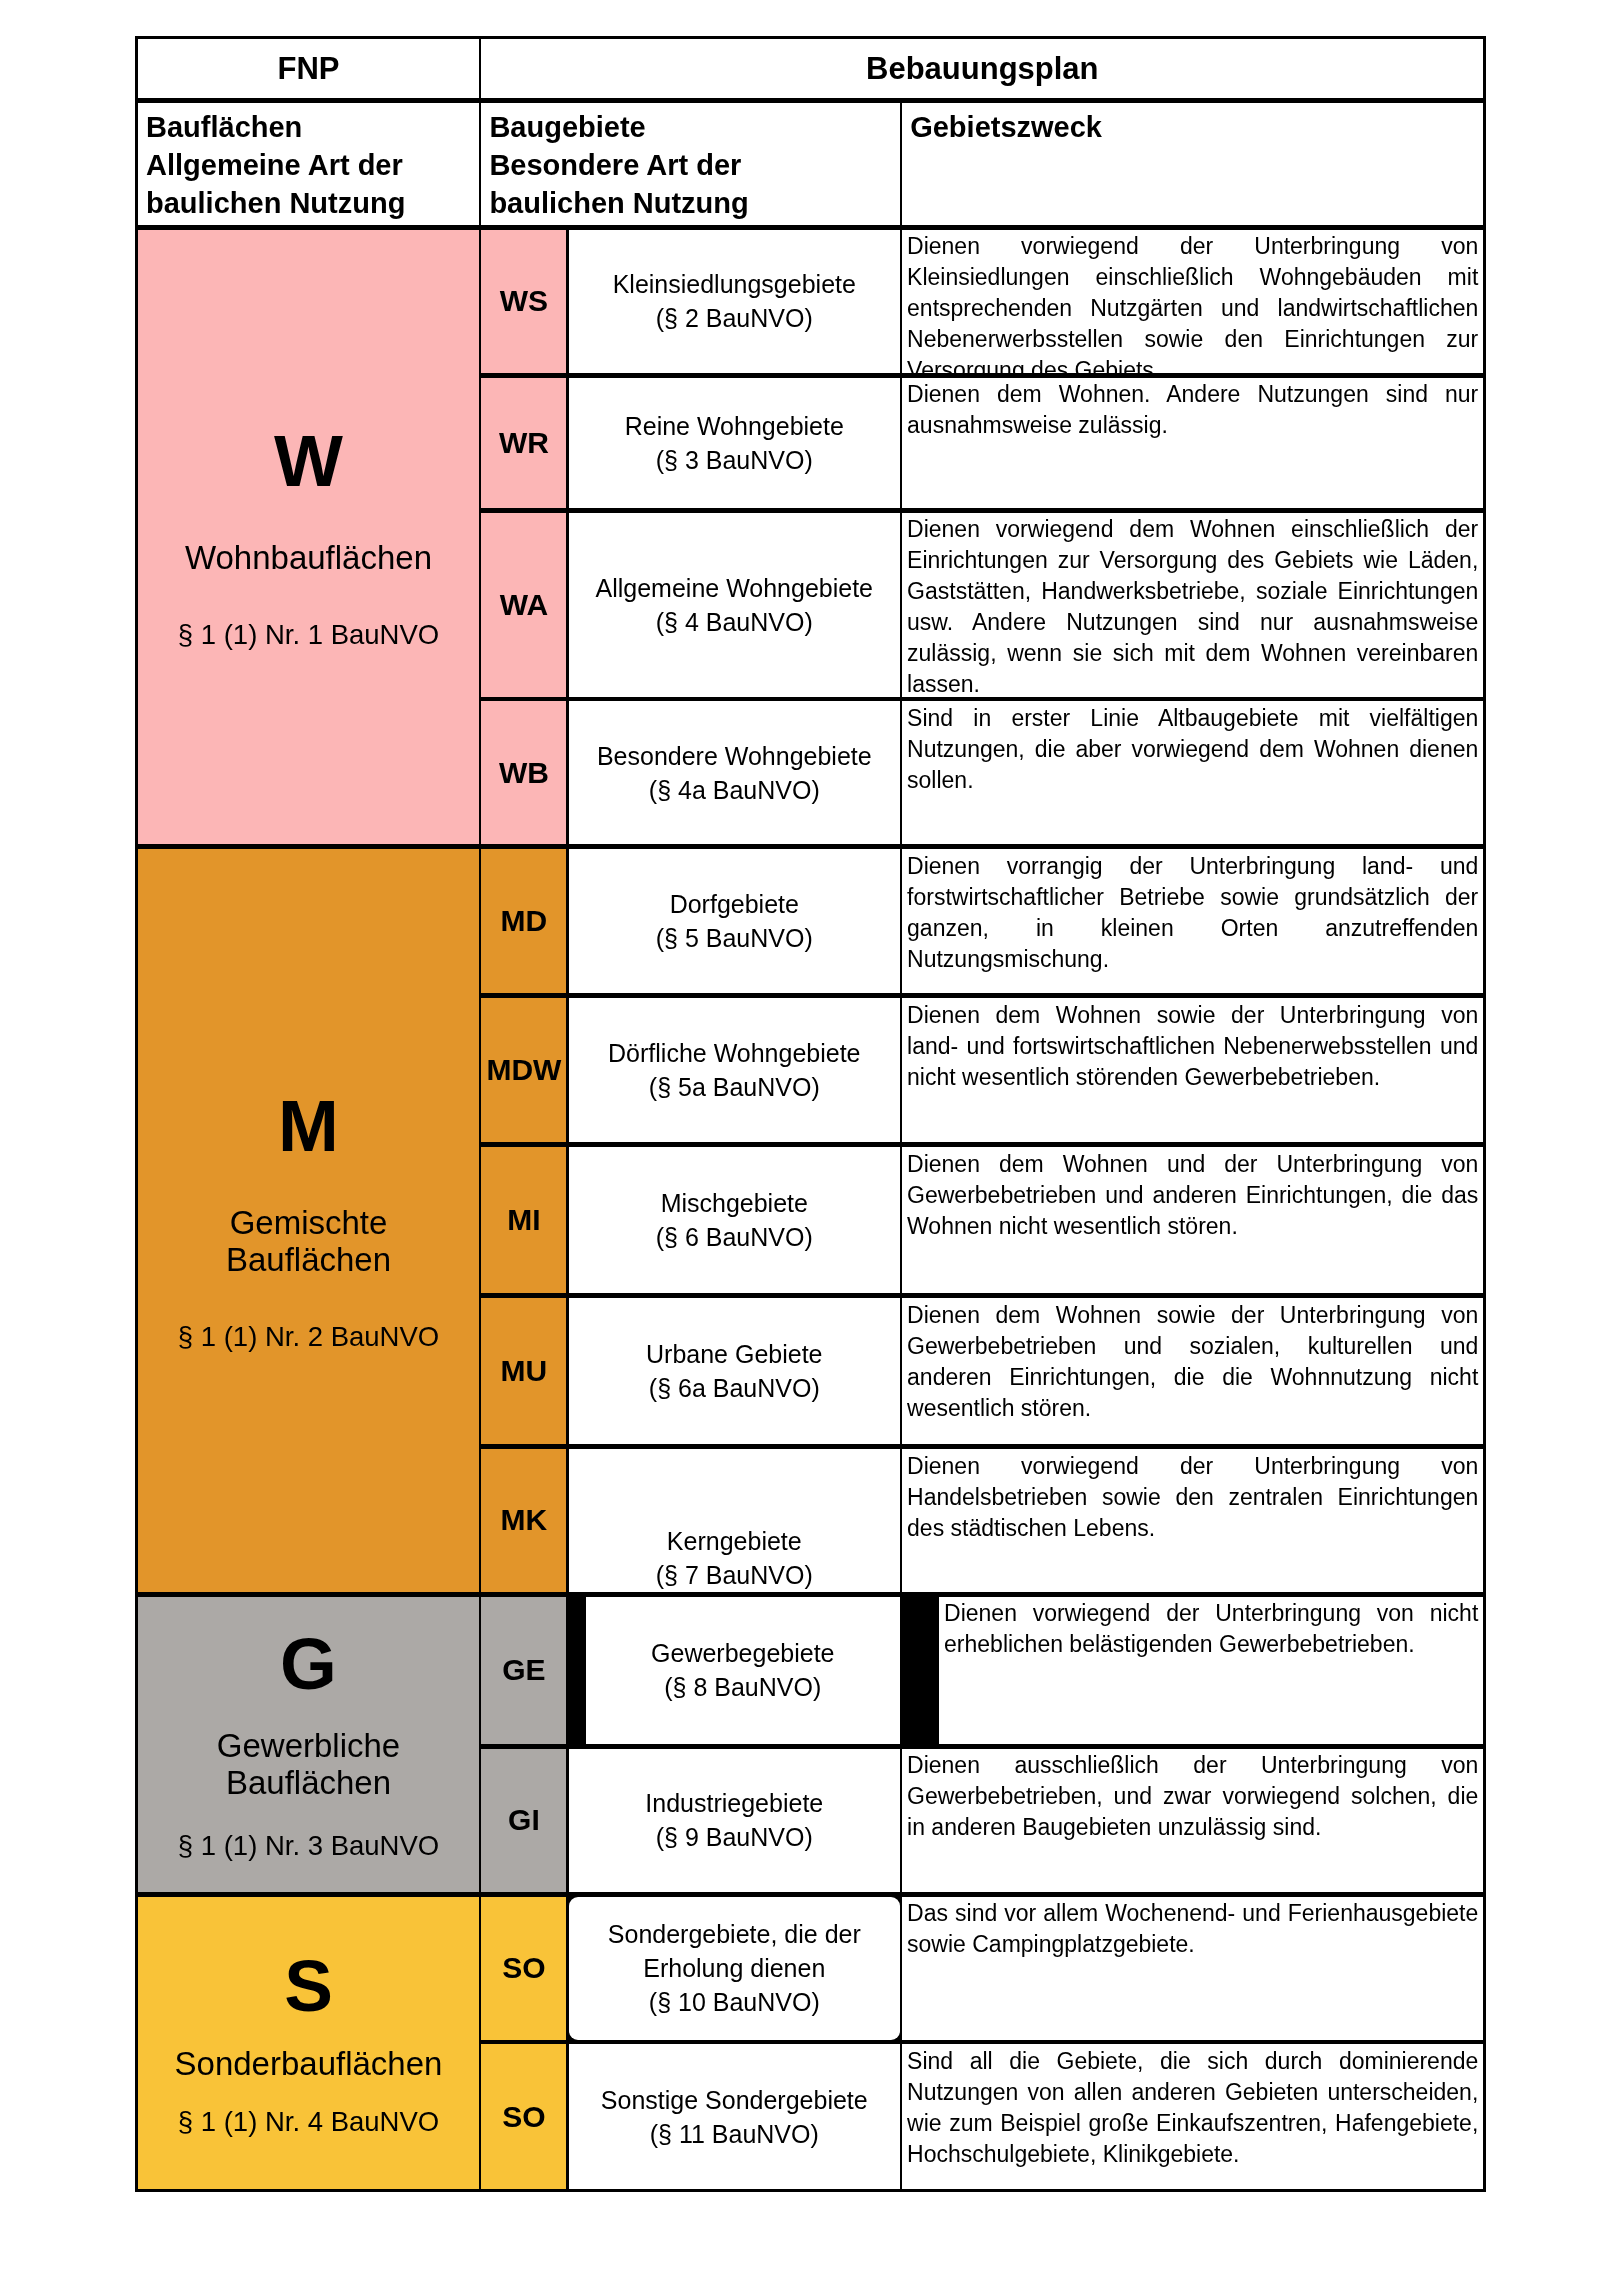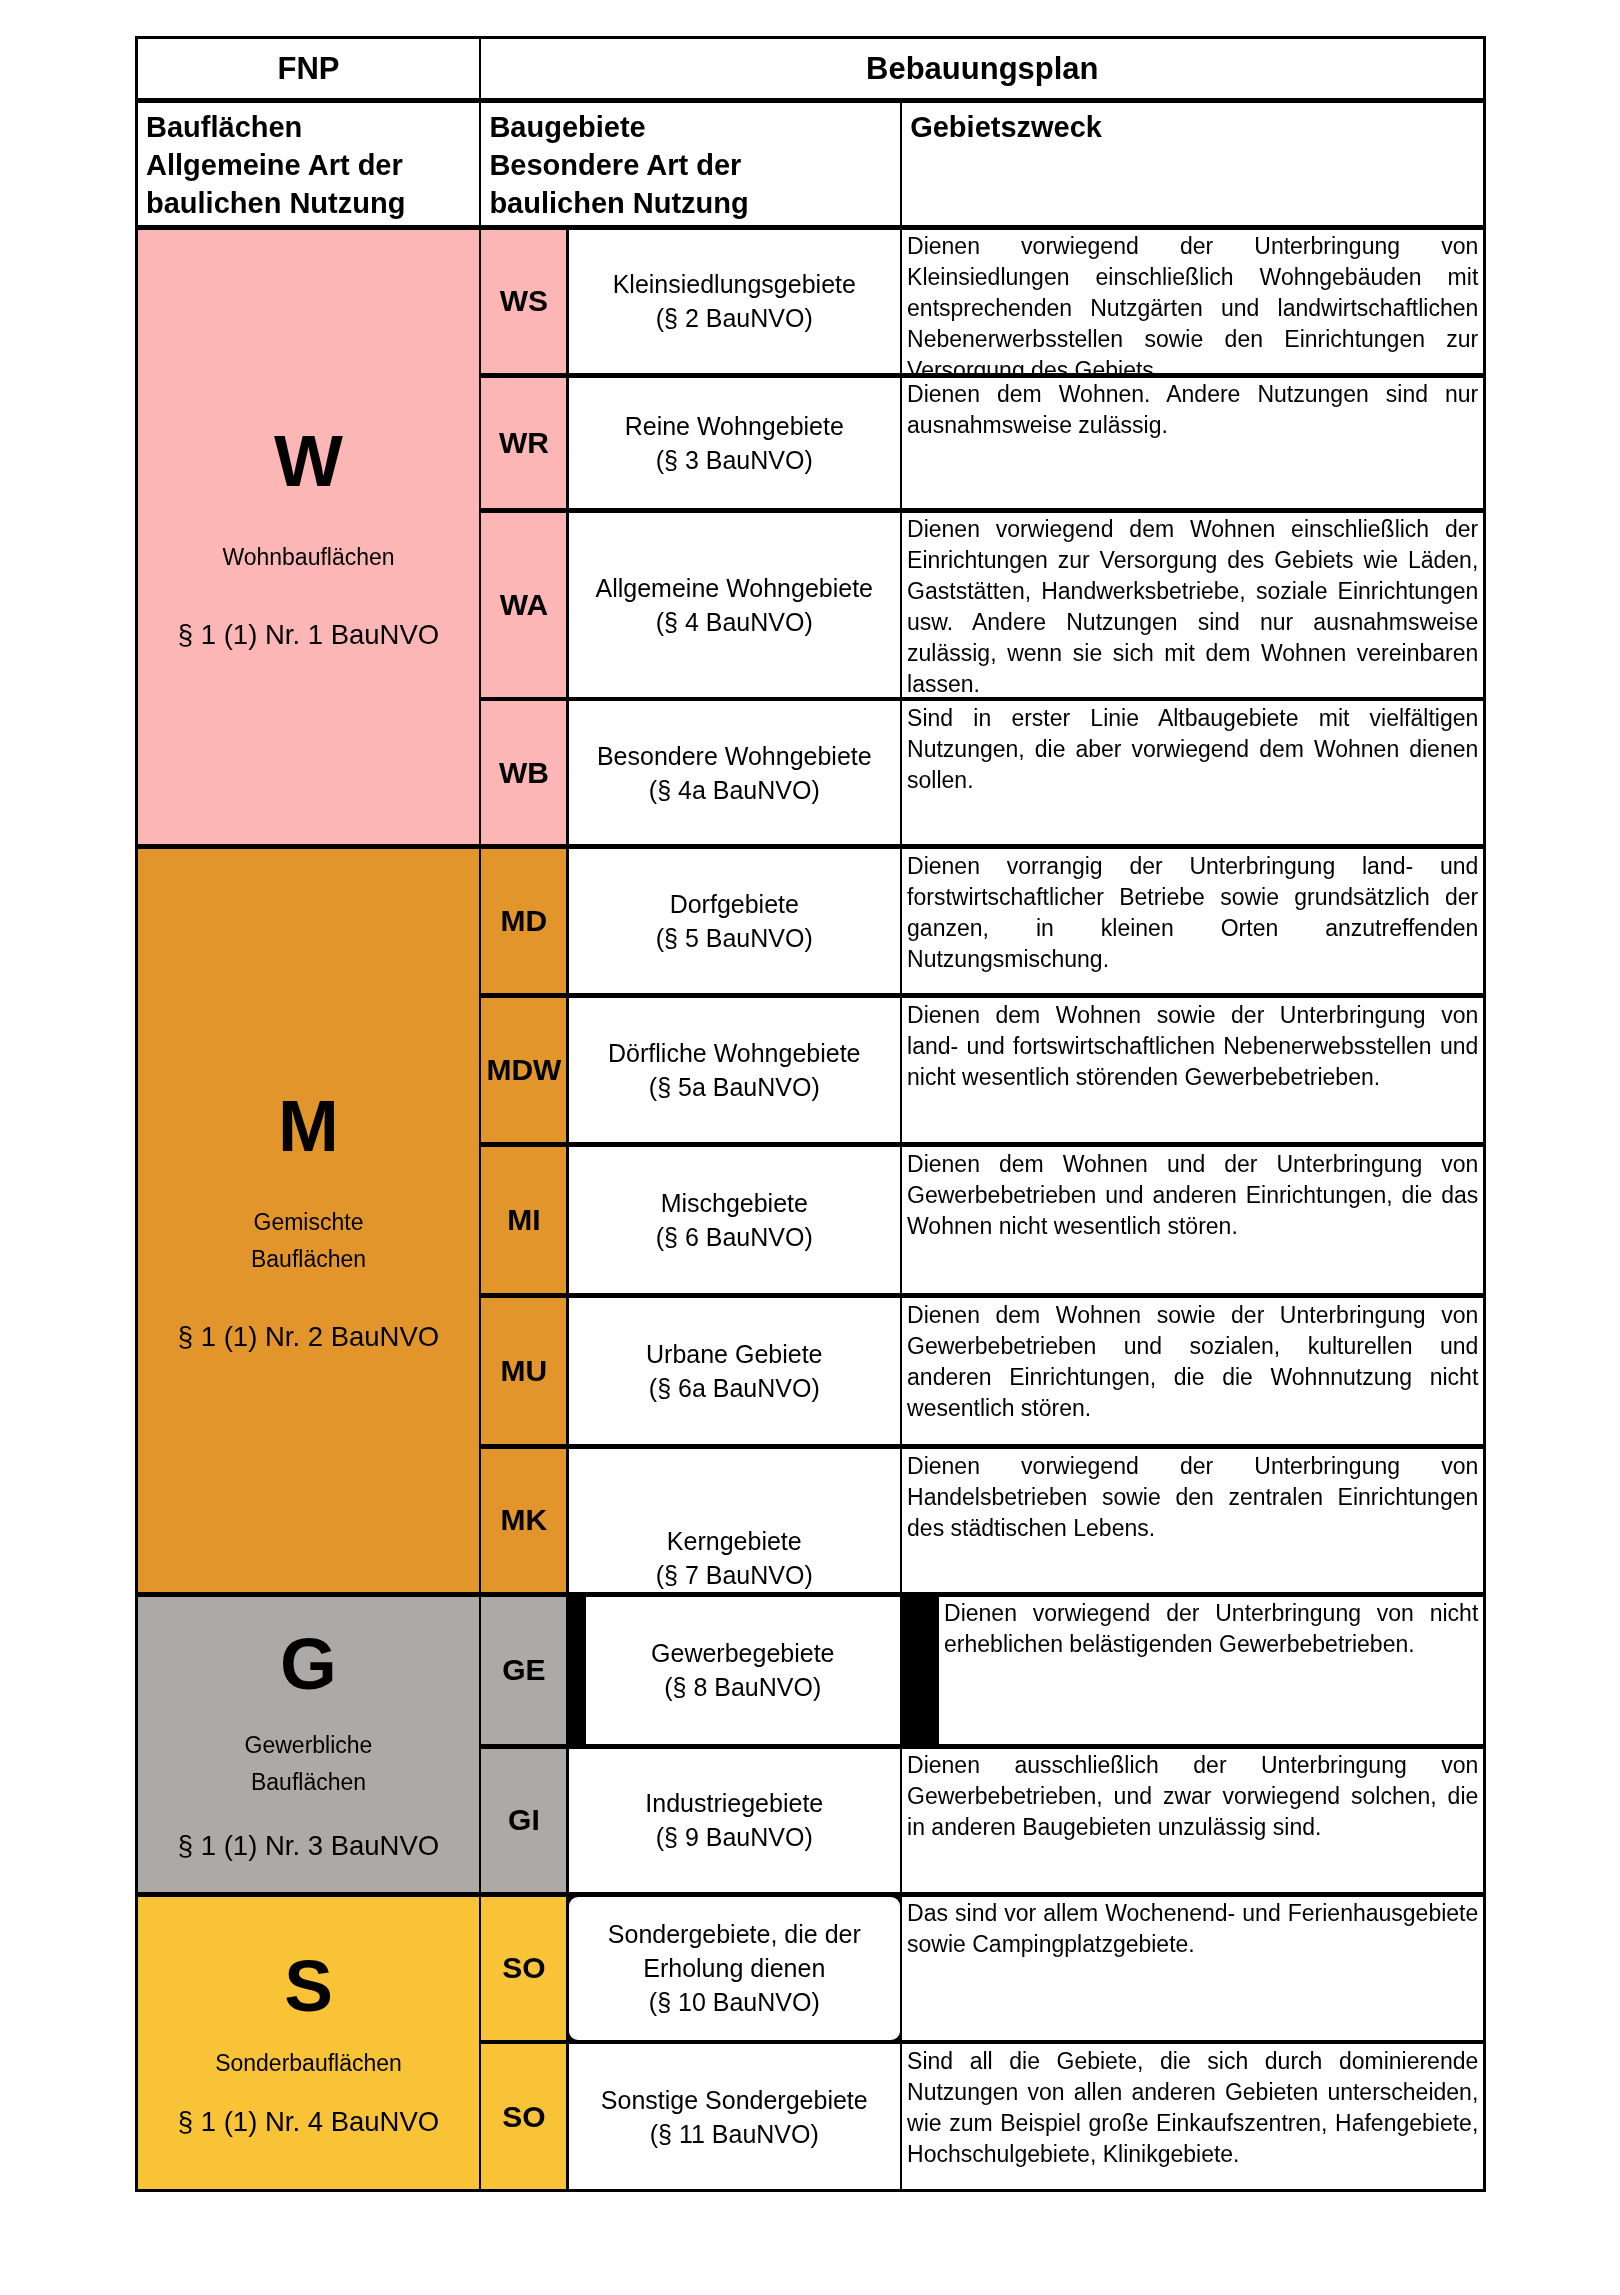--- a/index.html
+++ b/index.html
@@ -31,21 +31,21 @@
     padding: 4.9px 8px 0 8px;
   }
 
   
   .section-cell {
     display: flex; flex-direction: column;
     align-items: center; justify-content: center;
     text-align: center;
   }
   .section-letter { font-weight: bold; font-size: 73px; line-height: 73px; }
-  .section-title  { font-size: 23px; line-height: 37px; }
+  .section-title  { font-size: 33px; line-height: 37px; }
   .section-ref    { font-size: 27.5px; line-height: 33px; }
   .gap-lg { gap: 42px; }
   .gap-md { gap: 27.5px; }
   .gap-sm { gap: 23px; }
 
   
   .code-cell {
     display: flex; align-items: center; justify-content: center;
     font-weight: bold; font-size: 30px;
   }

